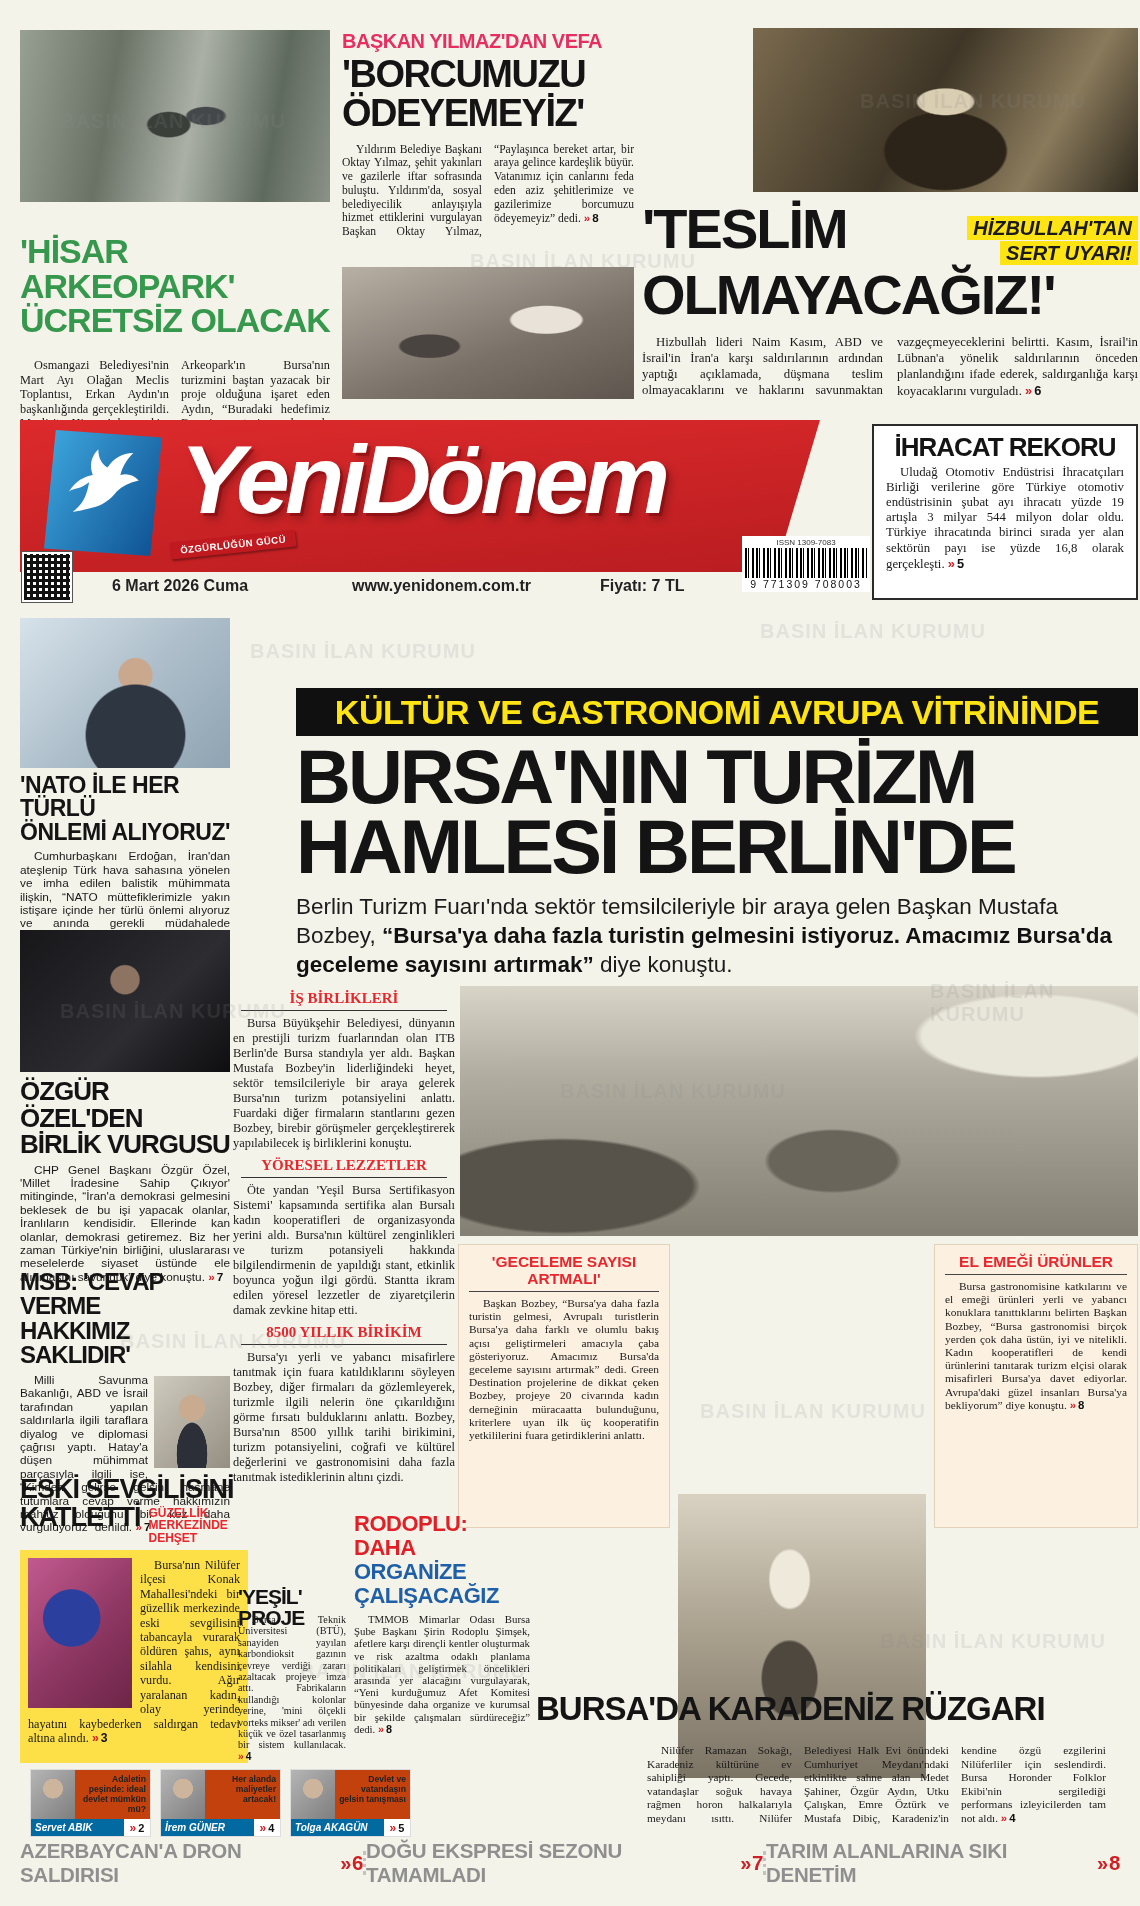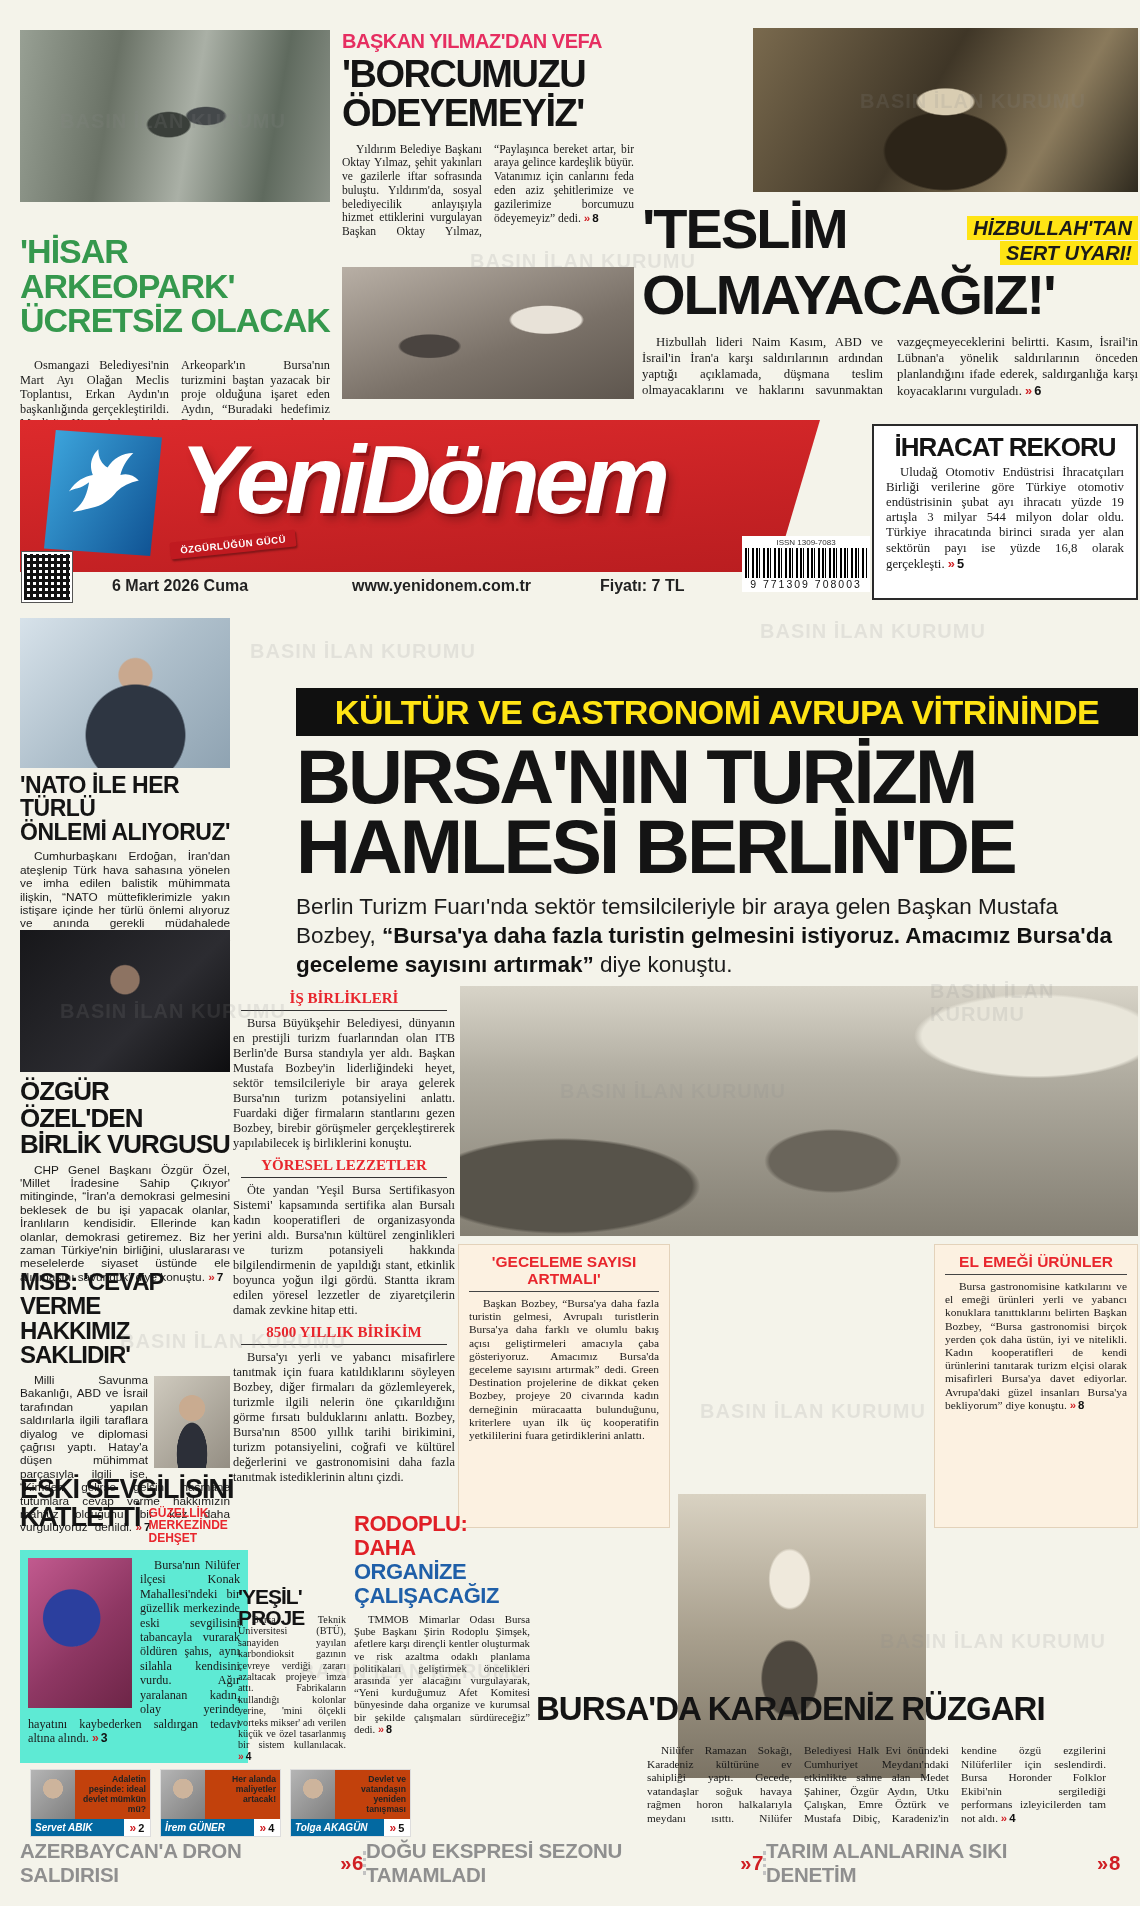--- a/index.html
+++ b/index.html
@@ -121,21 +121,21 @@
   #msb-hl{font-size:24px;}
   #ph-msb{float:right;width:76px;height:92px;margin:2px 0 4px 6px;background:
      radial-gradient(circle at 50% 35%,#c9ab90 0 18%,transparent 19%),
      radial-gradient(ellipse at 50% 85%,#2c2f38 0 28%,transparent 29%),
      linear-gradient(135deg,#cfcabe,#948e83);}
   #st-eski{left:20px;top:1476px;width:228px;}
   #eski-hl1{font-size:27px;}
   #eski-row{display:flex;align-items:flex-start;}
   #eski-hl2{font-size:27px;}
   #eski-kicker{color:#e8262d;font-weight:bold;font-size:12px;line-height:12.5px;margin-left:8px;margin-top:3px;}
-  #eski-box{margin-top:6px;height:213px;background:#5eead4;padding:8px;box-sizing:border-box;}
+  #eski-box{margin-top:6px;height:213px;background:#fde047;padding:8px;box-sizing:border-box;}
   #ph-eski{float:left;width:104px;height:150px;margin:0 8px 2px 0;background:
      radial-gradient(circle at 42% 40%,#2b3f9e 0 26%,transparent 27%),
      radial-gradient(circle at 45% 52%,#d8ab91 0 10%,transparent 11%),
      linear-gradient(135deg,#c25a8f,#8e3763 55%,#6d2547);}
   #eski-box p{font-size:12.2px;line-height:14.4px;}
   #yesil-title{left:238px;top:1586px;width:108px;font-size:21px;letter-spacing:-1px;}
   #yesil-body{left:238px;top:1614px;width:108px;font-size:10.2px;line-height:11.4px;}
   #rodoplu{left:354px;top:1512px;width:176px;}
   .rod-l{font-weight:bold;font-size:22px;line-height:24px;letter-spacing:-0.5px;}
   .rod-red{color:#e01f26;}
@@ -330,21 +330,21 @@
       <div class="namebar">
         <div class="nm">İrem GÜNER</div>
         <div class="tail">
             <span class="mk-g">»</span>
             <span class="mk-n">4</span>
           </div>
       </div>
     </div>
     <div class="card">
       <div class="cph"></div>
-      <div class="teaser">Devlet ve vatandaşın yeniden tanışması</div>
+      <div class="teaser">Devlet ve vatandaşın gelsin tanışması</div>
       <div class="namebar">
         <div class="nm">Tolga AKAGÜN</div>
         <div class="tail">
             <span class="mk-g">»</span>
             <span class="mk-n">5</span>
           </div>
       </div>
     </div>
   </div>
 

